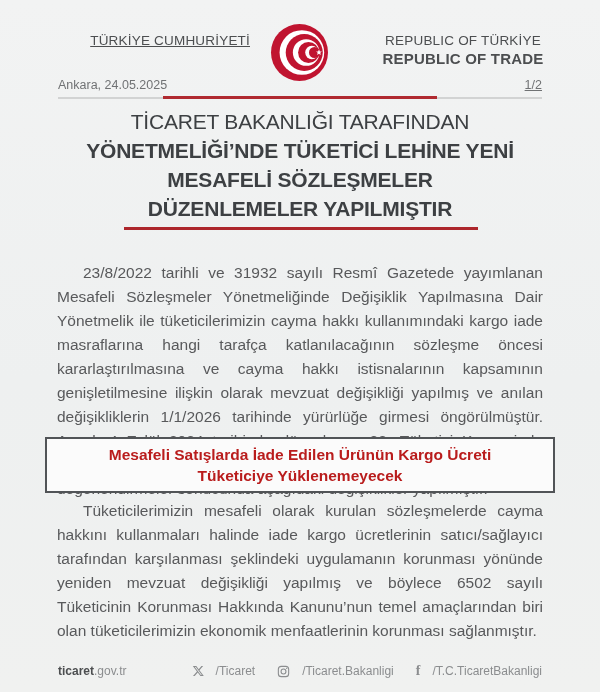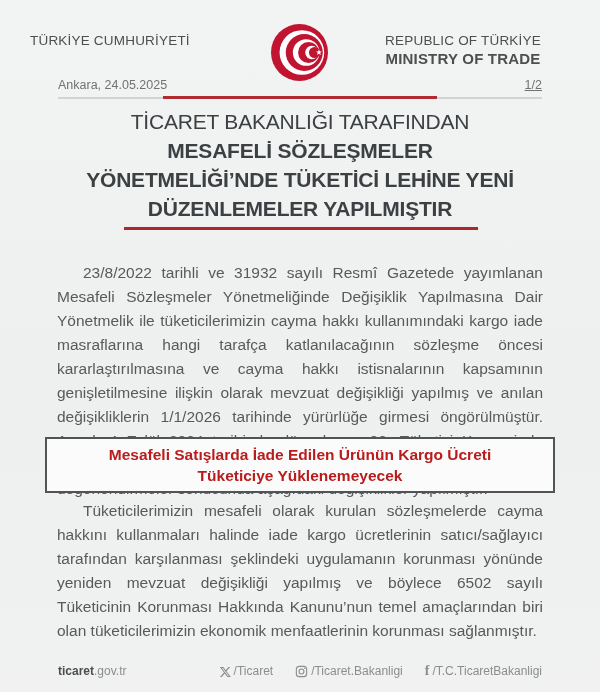--- a/index.html
+++ b/index.html
@@ -5,22 +5,22 @@
   html,body{margin:0;padding:0;}
   .page{
     position:relative;
     width:600px;height:692px;
     background:linear-gradient(180deg,#f2f3f3 0%,#eef0f0 55%,#f0f1f0 100%);
     font-family:"Liberation Sans","DejaVu Sans",sans-serif;
     overflow:hidden;
   }
   
   .hdr-left{
-    position:absolute;left:30px;top:33px;width:210px;
-    color:#4c4e50;line-height:1.25;
+    position:absolute;left:40px;top:33px;width:210px;
+    text-align:right;color:#4c4e50;line-height:1.25;text-decoration:underline;
   }
   .hdr-right{
     position:absolute;left:358px;top:33px;width:210px;
     text-align:center;color:#4c4e50;line-height:1.25;
   }
   .hdr-l1{font-size:13.5px;font-weight:400;letter-spacing:.2px;}
   .hdr-l2{font-size:15px;font-weight:700;letter-spacing:.2px;}
   .logo{position:absolute;left:252px;top:5px;width:95px;height:95px;}
   .meta-date{
     position:absolute;left:58px;top:78px;
@@ -67,21 +67,21 @@
   }
   
   .footer{
     position:absolute;left:58px;right:58px;top:660px;height:22px;
     display:flex;align-items:center;justify-content:space-between;
   }
   .site{font-size:12px;color:#8b8d8f;text-decoration:none;}
   .site b{color:#4c4e50;font-weight:700;}
   .socials{display:flex;align-items:center;gap:22px;}
   .social-item{
-    display:flex;align-items:flex-end;gap:3px;
+    display:flex;align-items:center;gap:12px;
     font-size:12px;color:#8b8d8f;text-decoration:none;
   }
   .social-item svg{display:block;}
   .fb-glyph{
     font-size:14px;font-weight:700;color:#8b8d8f;
     font-family:"Liberation Serif","DejaVu Serif",serif;
     line-height:1;
   }
 </style>
 </head>
@@ -117,33 +117,33 @@
     <circle cx="55" cy="50" r="19.5" fill="#c01430"></circle>
     <circle cx="57" cy="50" r="14" fill="#ffffff"></circle>
     <circle cx="59.5" cy="50" r="11" fill="#c01430"></circle>
     <circle cx="63" cy="50" r="7" fill="#ffffff"></circle>
     <circle cx="65.8" cy="50" r="5.8" fill="#c01430"></circle>
     <path id="flag-star" fill="#ffffff" transform="translate(70.5 50) scale(1.25)" d="M0,-2.6 L0.76,-0.8 L2.47,-0.8 L1.08,0.3 L1.53,2.1 L0,1 L-1.53,2.1 L-1.08,0.3 L-2.47,-0.8 L-0.76,-0.8 Z"></path>
   </svg>
 
   <div class="hdr-right">
     <div class="hdr-l1">REPUBLIC OF TÜRKİYE</div>
-    <div class="hdr-l2">MINISTRY OF TRADE</div>
+    <div class="hdr-l2">REPUBLIC OF TRADE</div>
   </div>
 
   <div class="meta-date">Ankara, 24.05.2025</div>
   <div class="meta-page">1/2</div>
 
   <div class="divider"></div>
   <div class="divider-red"></div>
 
   <div class="title">
     <div class="t-reg">TİCARET BAKANLIĞI TARAFINDAN</div>
+    <div class="t-bold">YÖNETMELİĞİ’NDE TÜKETİCİ LEHİNE YENİ</div>
     <div class="t-bold">MESAFELİ SÖZLEŞMELER</div>
-    <div class="t-bold">YÖNETMELİĞİ’NDE TÜKETİCİ LEHİNE YENİ</div>
     <div class="t-bold">DÜZENLEMELER YAPILMIŞTIR</div>
   </div>
   <div class="title-underline"></div>
 
   <p class="para para-1">23/8/2022 tarihli ve 31932 sayılı Resmî Gazetede yayımlanan Mesafeli Sözleşmeler Yönetmeliğinde Değişiklik Yapılmasına Dair Yönetmelik ile tüketicilerimizin cayma hakkı kullanımındaki kargo iade masraflarına hangi tarafça katlanılacağının sözleşme öncesi kararlaştırılmasına ve cayma hakkı istisnalarının kapsamının genişletilmesine ilişkin olarak mevzuat değişikliği yapılmış ve anılan değişikliklerin 1/1/2026 tarihinde yürürlüğe girmesi öngörülmüştür. Ancak 4 Eylül 2024 tarihinde düzenlenen 28. Tüketici Konseyinde gündeme getirilen öneriler ve Ticaret Bakanlığımız tarafından yapılan değerlendirmeler sonucunda aşağıdaki değişiklikler yapılmıştır.</p>
 
   <div class="highlight-box">Mesafeli Satışlarda İade Edilen Ürünün Kargo Ücreti Tüketiciye Yüklenemeyecek</div>
 
   <p class="para para-2">Tüketicilerimizin mesafeli olarak kurulan sözleşmelerde cayma hakkını kullanmaları halinde iade kargo ücretlerinin satıcı/sağlayıcı tarafından karşılanması şeklindeki uygulamanın korunması yönünde yeniden mevzuat değişikliği yapılmış ve böylece 6502 sayılı Tüketicinin Korunması Hakkında Kanunu’nun temel amaçlarından biri olan tüketicilerimizin ekonomik menfaatlerinin korunması sağlanmıştır.</p>
 

